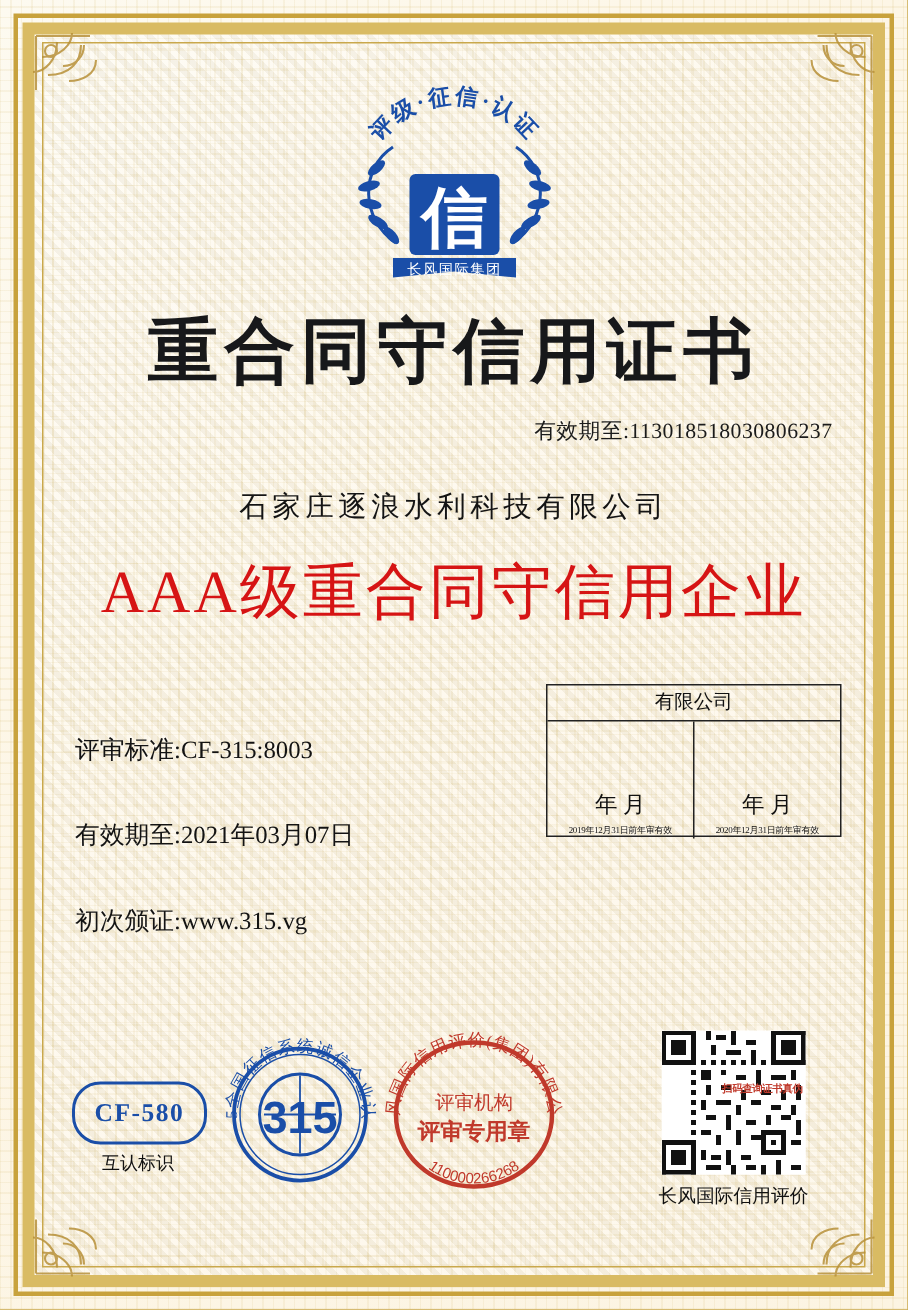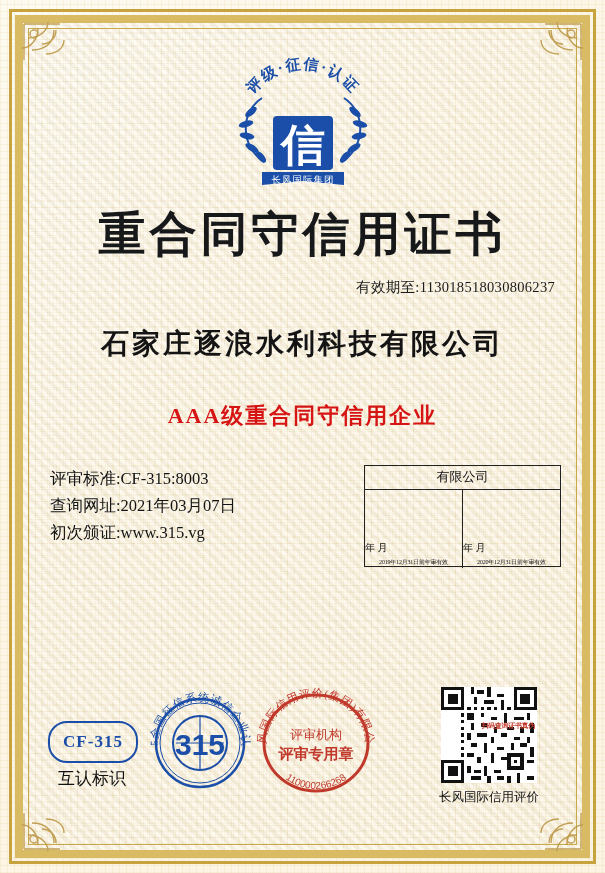--- a/index.html
+++ b/index.html
@@ -75,51 +75,51 @@
   .code-line{
     text-align:right;
     font-size:14.5px;
     color:#1b1b1b;
     margin-top:12px;
     padding-right:10px;
     letter-spacing:.3px;
   }
   .company{
     text-align:center;
-    font-weight:bold;
-    font-size:28px;
+    font-weight:normal;
+    font-size:19px;
     letter-spacing:3px;
     color:#141414;
     margin-top:28px;
     white-space:nowrap;
   }
   .grade{
     text-align:center;
-    font-weight:bold;
-    font-size:22px;
+    font-weight:normal;
+    font-size:40px;
     letter-spacing:2px;
     color:#d61414;
-    margin-top:38px;
+    margin-top:16px;
     white-space:nowrap;
   }
 
   
   .mid{
     display:flex;
     margin-top:34px;
     align-items:flex-start;
   }
   .details{
     width:300px;
     padding-left:10px;
     font-size:16.5px;
     line-height:27px;
     color:#131313;
   }
-  .details div{white-space:nowrap;}
+  .details div{white-space:nowrap;margin-top:30px;}
 
   .review-box{
     width:195px;
     margin-left:14px;
     border:1px solid #222;
     height:100px;
     position:relative;
     background:transparent;
   }
   .review-box .rb-title{
@@ -129,21 +129,21 @@
     border-bottom:1px solid #222;
     color:#111;
   }
   .rb-cols{display:flex;height:calc(100% - 22px);}
   .rb-col{
     flex:1;position:relative;
   }
   .rb-col + .rb-col{border-left:1px solid #222;}
   .rb-ym{
     position:absolute;left:0;right:0;bottom:13px;
-    font-size:10px;color:#111;
+    text-align:center;font-size:15px;color:#111;
   }
   .rb-note{
     position:absolute;left:0;right:0;bottom:1px;
     text-align:center;font-size:6px;color:#111;
     letter-spacing:-.2px;
   }
 
   
   .bottom{
     position:absolute;
@@ -156,21 +156,21 @@
     border:2px solid #1a4ea8;
     border-radius:19px;
     color:#1a4ea8;
     font-size:17px;font-weight:bold;
     display:flex;align-items:center;justify-content:center;
     letter-spacing:1px;
   }
   .cf-caption{
     position:absolute;left:14px;top:88px;
     width:76px;text-align:center;
-    font-size:17px;color:#111;
+    font-size:12px;color:#111;
   }
   .seal-blue{
     position:absolute;left:106px;top:10px;
     width:108px;height:108px;
   }
   .seal-red{
     position:absolute;left:216px;top:8px;
     width:120px;height:112px;
   }
   .qr{
@@ -297,42 +297,42 @@
       <span>有效期至:</span><span>113018518030806237</span>
     </div>
 
     <div class="company">石家庄逐浪水利科技有限公司</div>
 
     <div class="grade">AAA级重合同守信用企业</div>
 
     <div class="mid">
       <div class="details">
         <div>评审标准:CF-315:8003</div>
-        <div>查询网址:2021年03月07日</div>
+        <div>有效期至:2021年03月07日</div>
         <div>初次颁证:www.315.vg</div>
       </div>
 
       <div class="review-box">
         <div class="rb-title">有限公司</div>
         <div class="rb-cols">
           <div class="rb-col">
             <div class="rb-ym">年 月</div>
             <div class="rb-note">2019年12月31日前年审有效</div>
           </div>
           <div class="rb-col">
             <div class="rb-ym">年 月</div>
             <div class="rb-note">2020年12月31日前年审有效</div>
           </div>
         </div>
       </div>
     </div>
 
     <div class="bottom">
 
-      <div class="cf-stamp">CF-315</div>
+      <div class="cf-stamp">CF-580</div>
       <div class="cf-caption">互认标识</div>
 
       <div class="seal-blue">
         <svg viewBox="0 0 108 108">
           <defs>
             <path id="bluering" d="M 54 100 m -42 0 a 42 42 0 1 1 84 0 a 42 42 0 1 1 -84 0"></path>
             <path id="blueringtop" d="M 12 54 a 42 42 0 0 1 84 0"></path>
           </defs>
           <circle cx="54" cy="54" r="44" fill="none" stroke="#1a4ea8" stroke-width="2.5"></circle>
           <circle cx="54" cy="54" r="40" fill="none" stroke="#1a4ea8" stroke-width="1"></circle>

